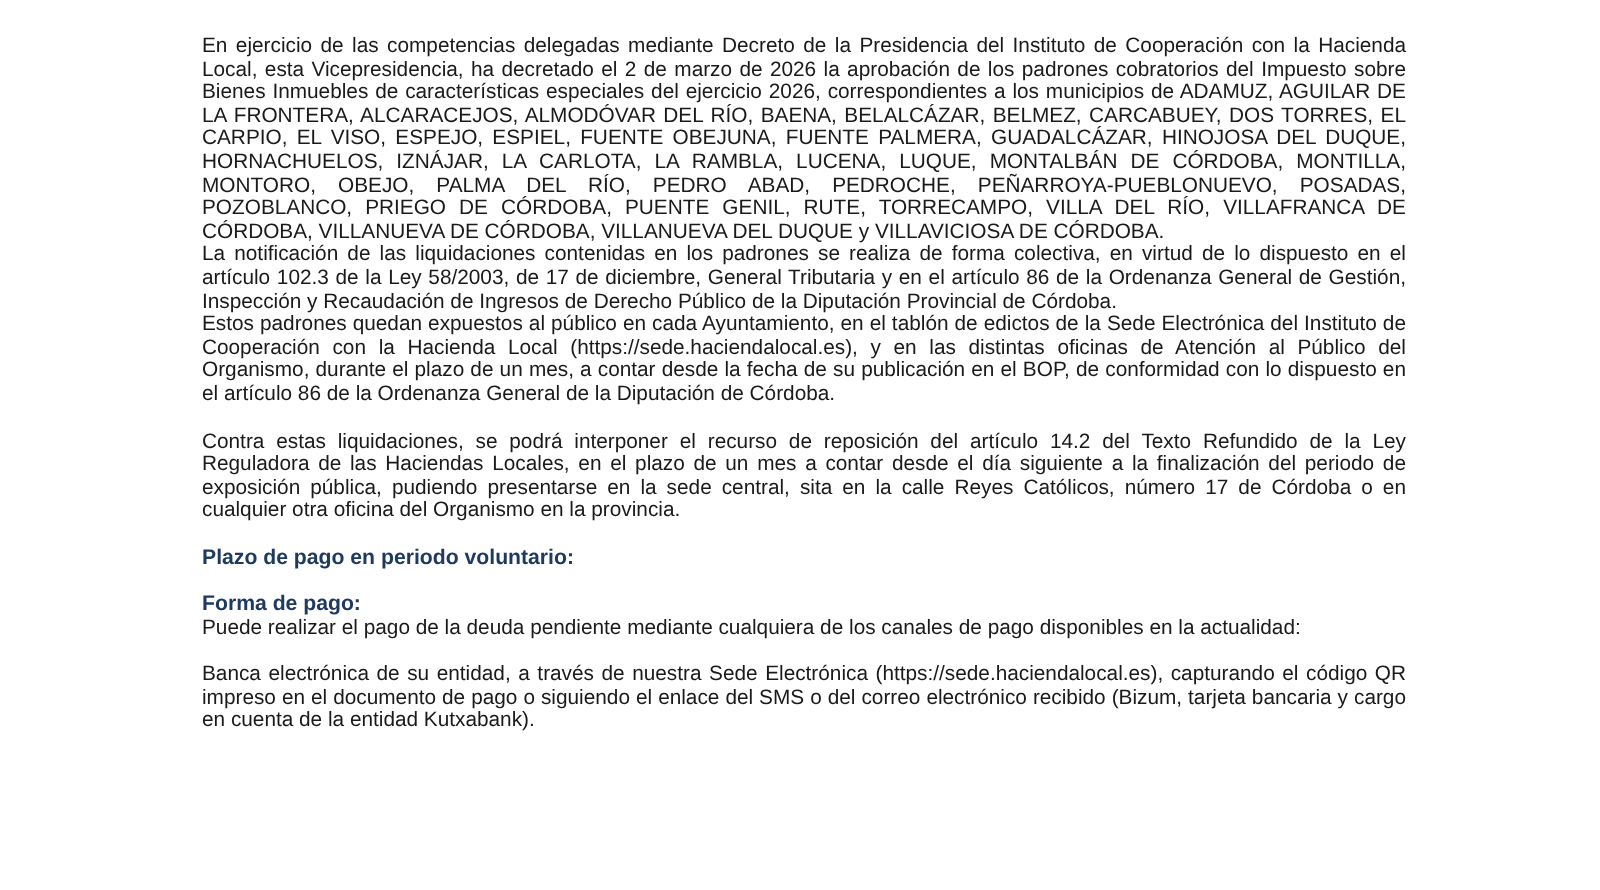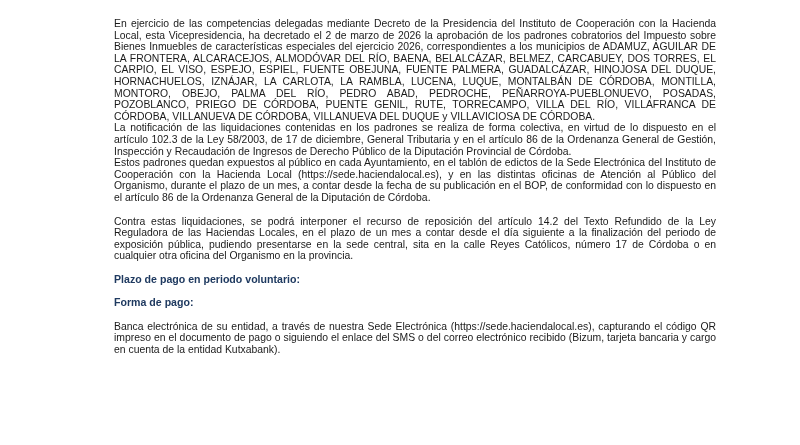--- a/index.html
+++ b/index.html
@@ -10,21 +10,21 @@
   body {
     width: 800px;
     height: 445px;
     overflow: hidden;
     position: relative;
     font-family: "Liberation Sans", sans-serif;
     color: #1a1a1a;
   }
   .page {
     position: absolute;
-    left: 114px;
+    left: 101px;
     top: 18px;
     width: 602px;
     font-size: 10.4px;
     line-height: 11.6px;
   }
   .para {
     margin: 0;
     text-align: justify;
     text-align-last: left;
   }
@@ -55,17 +55,18 @@
   <div class="section">
     <p class="para">Contra estas liquidaciones, se podrá interponer el recurso de reposición del artículo 14.2 del Texto Refundido de la Ley Reguladora de las Haciendas Locales, en el plazo de un mes a contar desde el día siguiente a la finalización del periodo de exposición pública, pudiendo presentarse en la sede central, sita en la calle Reyes Católicos, número 17 de Córdoba o en cualquier otra oficina del Organismo en la provincia.</p>
   </div>
 
   <div class="section">
     <p class="heading">Plazo de pago en periodo voluntario:</p>
   </div>
 
   <div class="section">
     <p class="heading">Forma de pago:</p>
+    <p class="para">Puede realizar el pago de la deuda pendiente mediante cualquiera de los canales de pago disponibles en la actualidad:</p>
     <div class="gap"></div>
     <p class="para">Banca electrónica de su entidad, a través de nuestra Sede Electrónica (https://sede.haciendalocal.es), capturando el código QR impreso en el documento de pago o siguiendo el enlace del SMS o del correo electrónico recibido (Bizum, tarjeta bancaria y cargo en cuenta de la entidad Kutxabank).</p>
   </div>
 
 </div>
 
 </body></html>

